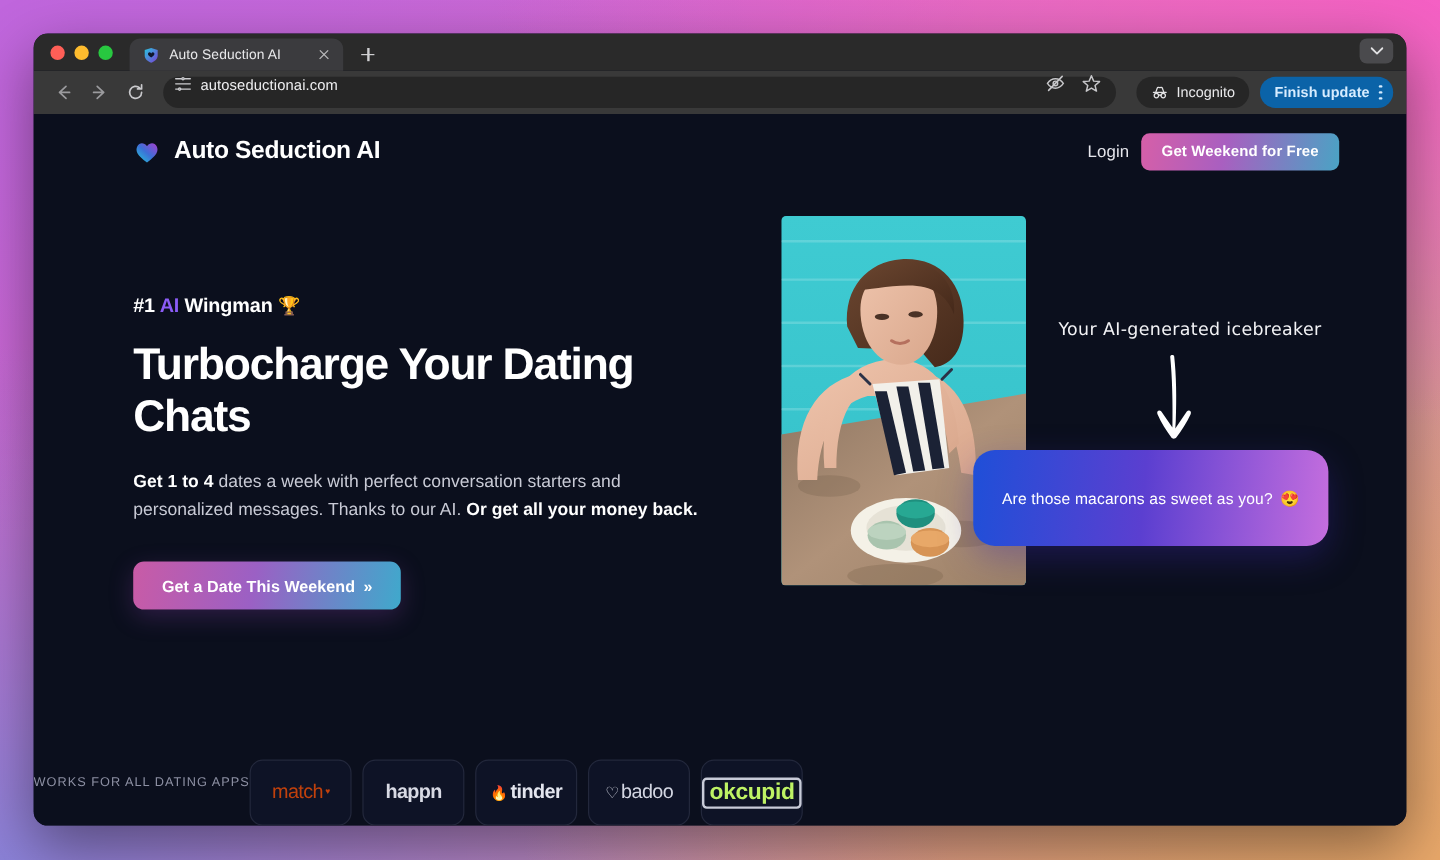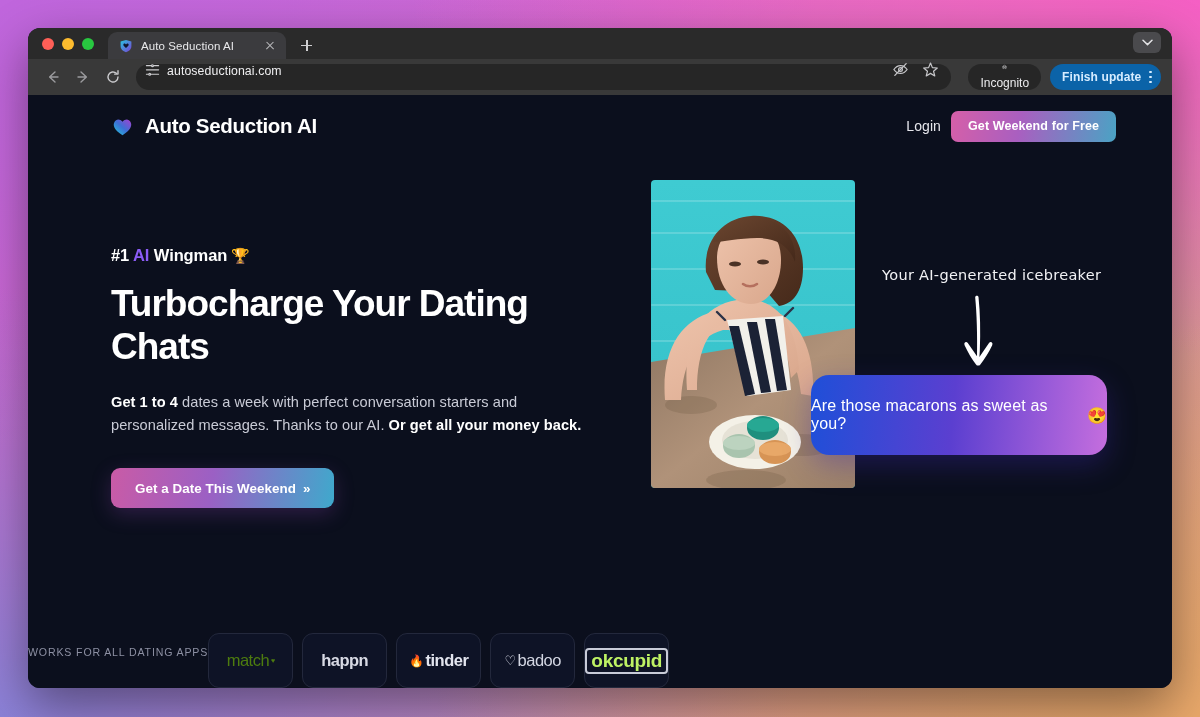--- a/index.html
+++ b/index.html
@@ -82,21 +82,21 @@
   .navbtn { width:28px; height:28px; display:flex; align-items:center; justify-content:center; border-radius:50%; }
   .omnibox {
     flex:1; height:26px; background:#262626; border-radius:13px;
     display:flex; align-items:flex-end; padding:12px 9px; margin:0 7px; gap:7px;
     position:relative;
   }
   .omni-url { font-size:12.3px; color:#eeeef0; letter-spacing:.1px; }
   .omni-right { margin-left:auto; display:flex; align-items:center; gap:13px; padding-right:3px; }
   .incognito-pill {
     height:26px; border-radius:13px; background:#262626;
-    display:flex; align-items:center; gap:6px; padding:0 12px; margin-left:8px;flex-direction:column;
+    display:flex; align-items:center; gap:6px; padding:0 12px; margin-left:8px;
   }
   .incognito-pill span { font-size:12px; color:#eaeaec; }
   .update-pill {
     height:26px; border-radius:13px; background:#0b63a8;
     display:flex; align-items:center; gap:6px; padding:0 9px 0 12px; margin-left:7px;
   }
   .update-pill span { font-size:12px; color:#d6ecff; font-weight:600; letter-spacing:.1px; }
   .kebab { display:flex; flex-direction:column; gap:2.4px; align-items:center; padding-left:2px; }
   .kebab i { width:2.6px; height:2.6px; border-radius:50%; background:#d6ecff; display:block; }
 
@@ -161,21 +161,21 @@
   .arrow { position:absolute; left:330px; top:75px; }
 
   .bubble {
     position:absolute; left:185px; top:155px;
     width:296px; height:80px; border-radius:18px;
     background:linear-gradient(95deg,#1f4fd8 0%, #5b3fd0 48%, #c56ede 100%);
     display:flex; align-items:center; justify-content:center;
     box-shadow:0 10px 28px rgba(60,40,170,.35);
   }
   .bubble-text {
-    font-size:16px; color:#fff; letter-spacing:.15px;
+    font-size:13px; color:#fff; letter-spacing:.15px;
     display:flex; align-items:center; gap:6px;
   }
 
   
   .logostrip {
     position:absolute; left:0; right:0; bottom:0;
     display:flex; flex-direction:row; align-items:center;
   }
   .strip-label {
     font-size:10.6px; letter-spacing:.85px; color:#8d90a3;
@@ -184,21 +184,21 @@
   .logo-row { display:flex; gap:9px; }
   .logo-card {
     width:85px; height:55px; border-radius:11px;
     border:1px solid #23283c; background:#0e1326;
     display:flex; align-items:center; justify-content:center;
   }
   .logo-card .lg {
     font-size:16.5px; color:#b9bccb; letter-spacing:-.5px;
     display:flex; align-items:center; gap:2px;
   }
-  .lg.match { font-weight:400; color:#4d7c0f; }
+  .lg.match { font-weight:400; color:#c2410c; }
   .lg.happn { font-weight:700; color:#d8dae4; }
   .lg.tinder { font-weight:700; color:#e3e5ee; }
   .lg.badoo { font-weight:500; color:#d3d6e2; }
   .lg.okcupid {
     font-weight:700; font-size:19px; color:#bef264;
     border:2px solid #c8cbd8; border-radius:4px; padding:0 4px;
     letter-spacing:-.3px;
   }
   .sup { font-size:7px; vertical-align:super; }
 </style>

